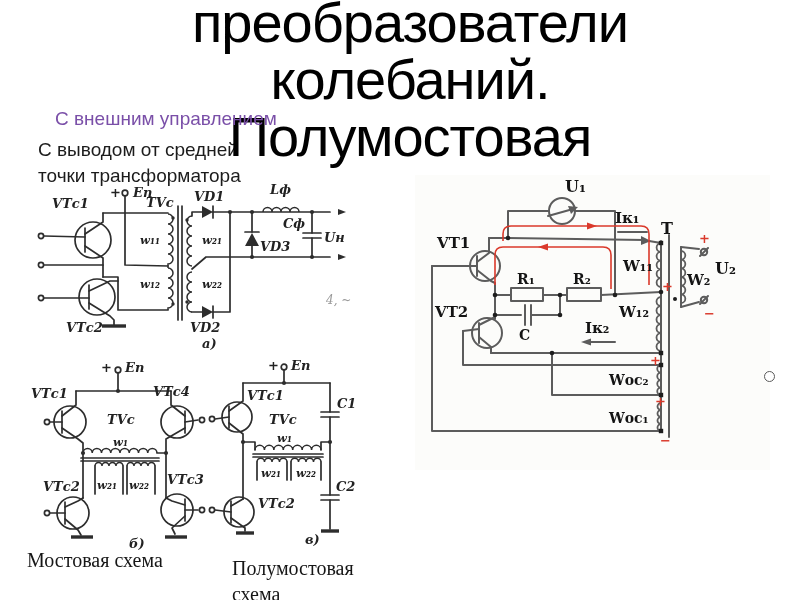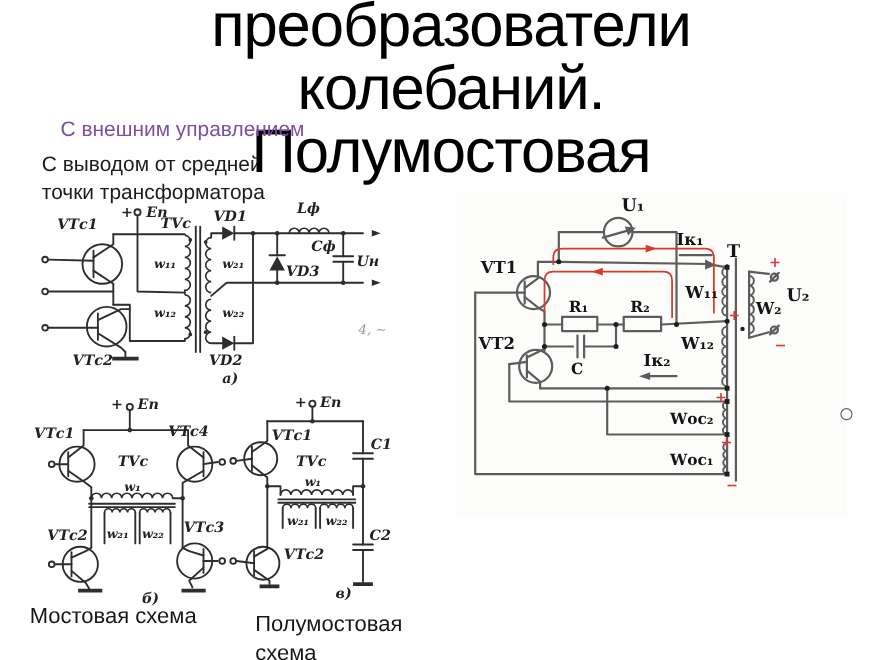--- a/index.html
+++ b/index.html
@@ -2,21 +2,21 @@
 <html><head>
 <meta charset="utf-8">
 <style>
   html,body{margin:0;padding:0;background:#fff;}
   .slide{position:relative;width:800px;height:600px;background:#ffffff;overflow:hidden;
          font-family:"Liberation Sans",sans-serif;}
   .title{position:absolute;top:-6px;left:0;right:0;text-align:center;z-index:2;
          font-size:56px;line-height:57px;letter-spacing:-1px;color:#000;padding-left:20px;}
   .seclab{position:absolute;font-size:19px;line-height:26px;color:#1c1c1c;z-index:1;}
   .seclab.purple{color:#7a4fa8;z-index:3;font-size:19px;}
-  .botlab{position:absolute;font-size:20px;line-height:26px;color:#161616;z-index:3;}
+  .botlab{position:absolute;font-size:20px;line-height:26px;color:#161616;z-index:3;font-family:Liberation Serif, serif;}
   svg{position:absolute;z-index:1;}
   
   .w{stroke:#2d2d2d;stroke-width:1.7;fill:none;stroke-linecap:round;stroke-linejoin:round;}
   .coil{stroke:#2d2d2d;stroke-width:1.5;fill:none;}
   .blk{fill:#2d2d2d;stroke:none;}
   .lbl{font-family:"DejaVu Serif",serif;font-style:italic;font-weight:bold;font-size:13px;fill:#222;}
   .lbl2{font-family:"DejaVu Serif",serif;font-style:italic;font-weight:bold;font-size:11.5px;fill:#222;}
   .gnd{stroke:#2d2d2d;stroke-width:3.4;}
   .art{font-family:"DejaVu Serif",serif;font-style:italic;font-size:12px;fill:#9a9a9a;}
   

